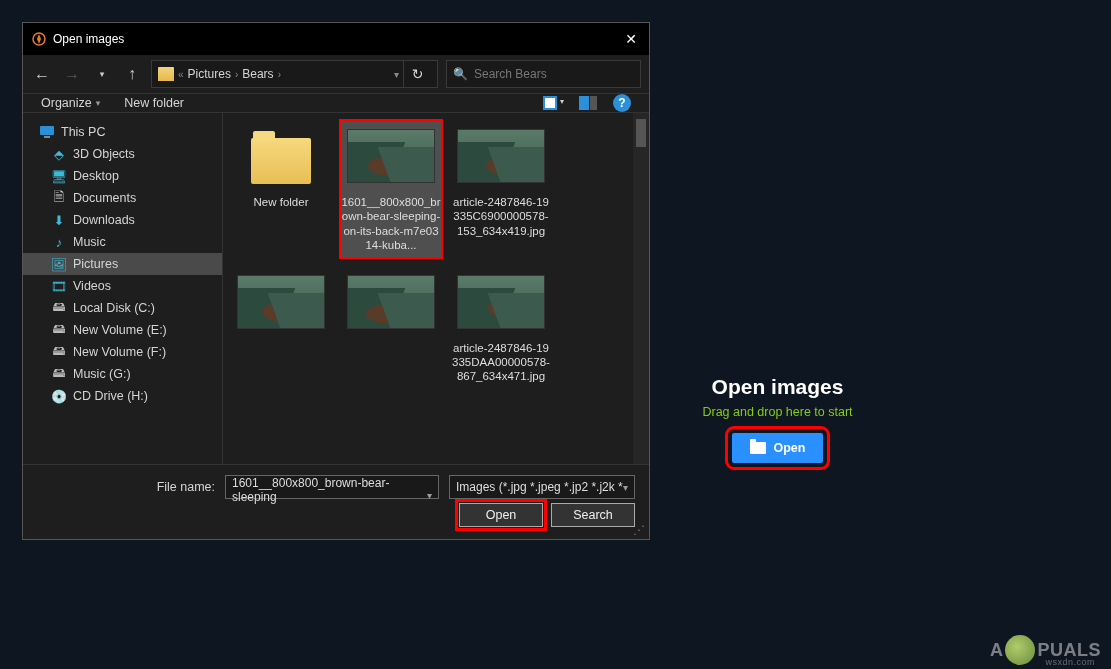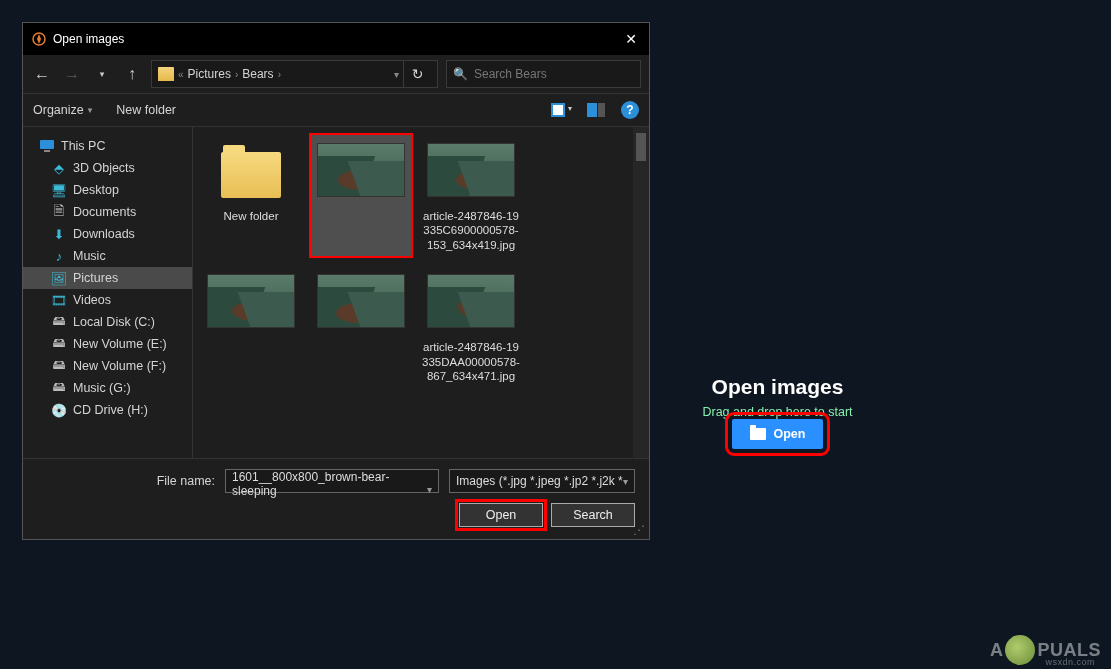--- a/index.html
+++ b/index.html
@@ -30,32 +30,32 @@
 .breadcrumb-wrap .folder-ico { width: 16px; height: 14px; background: linear-gradient(#f4d47c,#e6b84a); border-radius: 1px 1px 0 0; }
 .breadcrumb-wrap .chev { color: #888; font-size: 10px; }
 .refresh { width: 28px; height: 28px; border-left: 1px solid #3a3a3a; display:flex;align-items:center;justify-content:center;font-size:14px;}
 .search {
   width: 195px; background: #191919; border: 1px solid #3a3a3a; height: 28px;
   display: flex; align-items: center; padding: 0 6px; color: #777; font-size: 12px;
 }
 .search .mag { margin-right: 6px; font-size: 12px; }
 
 .toolbar {
-  height: 34px; display: flex; align-items: center; padding: 0 10px; font-size: 12.5px;
+  height: 20px; display: flex; align-items: center; padding: 0 18px; font-size: 12.5px;
   border-top: 1px solid #333; border-bottom: 1px solid #333;
 }
 .toolbar .org { display: flex; align-items: center; gap: 4px; cursor: pointer; }
 .toolbar .newf { margin-left: 24px; cursor: pointer; }
 .toolbar .right-ctrls { margin-left: auto; display: flex; align-items: center; gap: 10px; }
 .view-btn { width: 26px; height: 18px; display:flex; align-items:center; justify-content:center;}
 .help-btn { width: 18px; height: 18px; border-radius: 50%; background: #2b90d9; color: #fff; font-size: 12px; display:flex;align-items:center;justify-content:center;font-weight:bold;}
 
 .body { flex: 1; display: flex; min-height: 0; }
 
-.sidebar { width: 170px; border-right: 1px solid #333; font-size: 12.5px; padding-top: 8px; overflow: hidden; }
+.sidebar { width: 200px; border-right: 1px solid #333; font-size: 12.5px; padding-top: 8px; overflow: hidden; }
 .sb-item { display: flex; align-items: center; gap: 6px; padding: 3px 6px 3px 28px; white-space: nowrap; cursor: pointer; }
 .sb-item.root { padding-left: 16px; font-weight: 400; }
 .sb-item .ico { width: 16px; height: 16px; display: flex; align-items: center; justify-content: center; font-size: 13px; }
 .sb-item.selected { background: #4a4a4a; }
 
 .filegrid {
   flex: 1; overflow: auto; display: flex; flex-wrap: wrap; align-content: flex-start;
   padding: 6px; gap: 6px 6px;
 }
 .thumb-item {
@@ -71,38 +71,38 @@
 .img-shape { width: 88px; height: 54px; background: linear-gradient(#5a7a6a,#3a5a4a); border: 1px solid #333; position: relative; overflow: hidden;}
 .img-shape.mtn::before { content:''; position:absolute; bottom:0; left:-10px; width:60px; height:40px; background:#2d4a3e; transform: skew(-20deg);}
 .img-shape.mtn::after { content:''; position:absolute; bottom:0; right:-10px; width:60px; height:35px; background:#3d5a4e; transform: skew(20deg);}
 .bear-blob { position:absolute; bottom:6px; left:20px; width:46px; height:20px; background:#5a3b2a; border-radius: 50% 40% 40% 50%; }
 .thumb-label { line-height: 1.25; word-break: break-all; max-width: 100%; }
 
 .scroll-gutter { width: 16px; background: #262626; position: relative;}
 .scroll-thumb { position:absolute; top:6px; left:3px; width:10px; height:28px; background:#555;}
 
 .footer {
-  border-top: 1px solid #333; padding: 10px 14px 12px; display: flex; flex-direction: column; gap: 10px;
+  border-top: 1px solid #333; padding: 10px 14px 12px; display: flex; flex-direction: column; gap: 4px;
 }
 .fn-row { display: flex; align-items: center; gap: 10px; font-size: 12.5px; }
 .fn-row .lbl { margin-left: auto; }
 .fn-input { width: 214px; height: 24px; background: #191919; border: 1px solid #666; color: #ddd; font-size: 12px; padding: 0 18px 0 6px; position: relative;}
 .fn-select { width: 186px; height: 24px; background: #191919; border: 1px solid #666; color: #ddd; font-size: 12px; padding: 0 6px; display:flex; align-items:center; position:relative;}
 .dd-caret { position:absolute; right:6px; font-size:10px; color:#999;}
 .btn-row { display: flex; gap: 8px; justify-content: flex-end; }
 .dlg-btn { width: 84px; height: 24px; border: 1px solid #aaa; background: #333; color: #eee; font-size: 12.5px; display:flex;align-items:center;justify-content:center; cursor:pointer;}
 .dlg-btn.hl { outline: 3px solid #ff0000; outline-offset: 1px; }
 .resize-grip { position:absolute; right:4px; bottom:2px; font-size:12px; color:#777;}
 
 .drop-panel {
   position: absolute; left: 700px; top: 375px; width: 155px;
   color: #fff; text-align: center;
 }
 .drop-panel h2 { font-size: 21px; font-weight: 600; margin-bottom: 6px; }
-.drop-panel p { font-size: 12.5px; color: #86efac; margin-bottom: 0; white-space: nowrap; }
+.drop-panel p { font-size: 12.5px; color: #84cc16; margin-bottom: 14px; white-space: nowrap; }
 .open-btn {
   display: inline-flex; align-items: center; gap: 8px;
   background: #2b90ff; color: #fff; font-size: 12.5px; font-weight: 600;
   padding: 8px 18px; border-radius: 2px; cursor: pointer;
   outline: 3px solid #ff0000; outline-offset: 4px;
 }
 .open-btn .f-ico { width: 16px; height: 12px; background: #fff; border-radius: 1px; position: relative;}
 .open-btn .f-ico::before { content:''; position:absolute; top:-3px; left:0; width:6px; height:4px; background:#fff; border-radius:1px 1px 0 0;}
 
 .watermark {
@@ -242,20 +242,21 @@
             <div class="folder-shape"></div>
           </div>
         <div class="thumb-label">New folder</div>
       </div>
       <div class="thumb-item sel hl">
         <div class="thumb-box">
             <div class="img-shape mtn">
               <div class="bear-blob"></div>
             </div>
           </div>
+        <div class="thumb-label">1601__800x800_brown-bear-sleeping-on-its-back-m7e0314-kuba...</div>
       </div>
       <div class="thumb-item">
         <div class="thumb-box">
             <div class="img-shape mtn">
               <div class="bear-blob" style="left:28px;"></div>
             </div>
           </div>
         <div class="thumb-label">article-2487846-19335C6900000578-153_634x419.jpg</div>
       </div>
       <div class="thumb-item">

